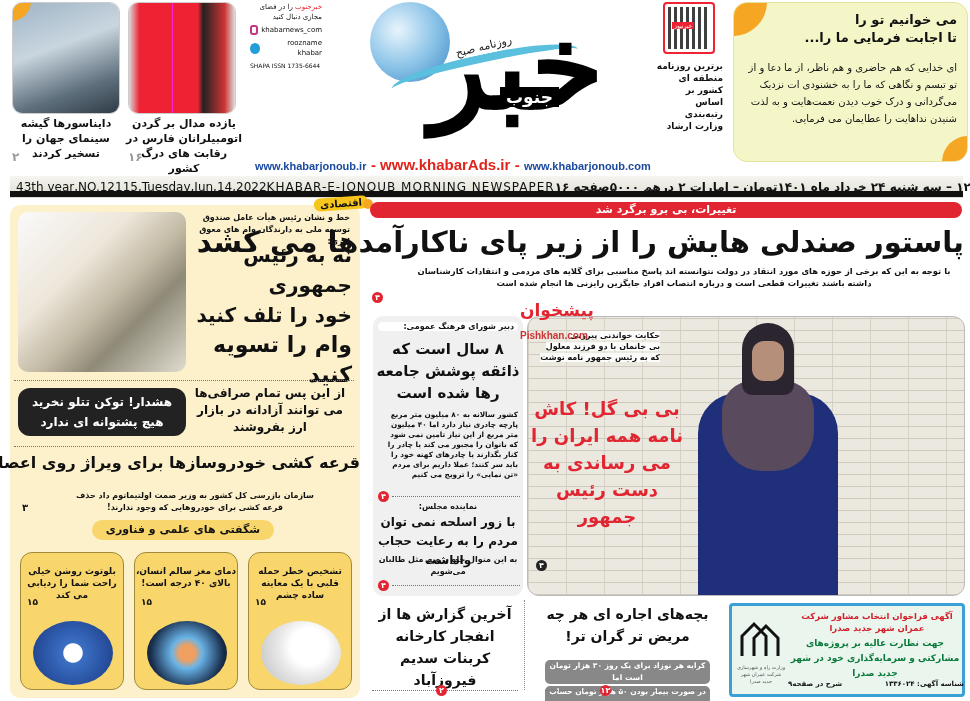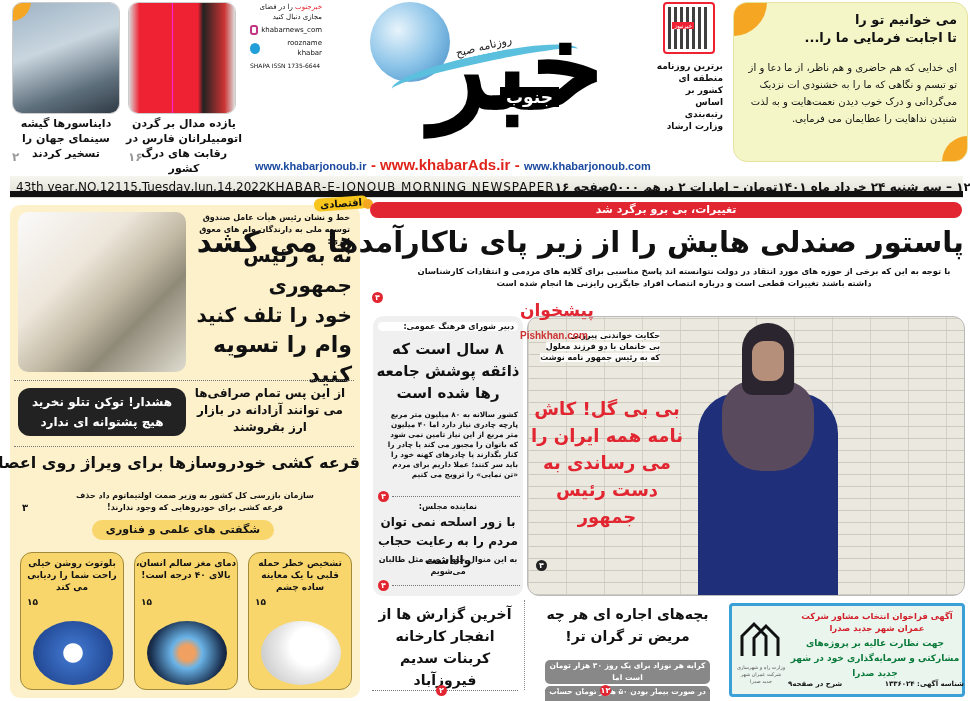--- a/index.html
+++ b/index.html
@@ -43,21 +43,21 @@
 .econ-kicker{position:absolute;left:190px;top:212px;width:160px;font-size:8px;font-weight:bold;line-height:12px;direction:rtl;text-align:right}
 .econ-h{position:absolute;left:186px;top:240px;width:166px;font-size:20px;font-weight:bold;line-height:30px;direction:rtl;text-align:right}
 .dots{position:absolute;height:0;border-top:1px dotted #777}
 .warn{position:absolute;left:18px;top:388px;width:168px;height:48px;background:#222;color:#fff;border-radius:12px;font-size:12px;font-weight:bold;line-height:20px;text-align:center;direction:rtl;padding-top:4px}
 .exch{position:absolute;left:190px;top:385px;width:160px;font-size:12px;font-weight:bold;line-height:17px;text-align:center;direction:rtl}
 .lottery{position:absolute;left:12px;top:453px;width:348px;font-size:16px;font-weight:bold;text-align:center;direction:rtl;white-space:nowrap;letter-spacing:-0.5px}
 .lott-sub{position:absolute;left:70px;top:490px;width:250px;font-size:8px;font-weight:bold;line-height:12px;text-align:center;direction:rtl}
 .num{position:absolute;font-size:10px;font-weight:bold}
 .sci{position:absolute;left:92px;top:520px;width:182px;height:20px;background:#f8d66b;border-radius:10px;font-size:11px;font-weight:bold;text-align:center;line-height:20px;direction:rtl}
 .card{position:absolute;top:552px;width:104px;height:138px;background:#f8d66b;border:1px solid #a18a3b;border-radius:12px;overflow:hidden}
-.card .t{font-size:9px;font-weight:bold;line-height:12px;text-align:center;direction:rtl;margin-top:4px}
+.card .t{font-size:9px;font-weight:bold;line-height:12px;text-align:center;direction:rtl;margin-top:12px}
 .card .c{position:absolute;left:12px;top:68px;width:80px;height:64px;border-radius:50%}
 .card .n{position:absolute;left:6px;top:44px;font-size:9px;font-weight:bold}
 
 .kicker{position:absolute;left:370px;top:202px;width:592px;height:16px;background:#e22631;border-radius:8px;color:#fff;font-size:11px;font-weight:bold;text-align:center;line-height:16px;direction:rtl}
 .yellowdot{position:absolute;left:363px;top:199px;width:10px;height:10px;background:#f5a623;border-radius:50%}
 .headline{position:absolute;left:370px;top:222px;width:594px;font-size:29px;font-weight:bold;text-align:center;direction:rtl;white-space:nowrap;letter-spacing:-1.6px;line-height:40px}
 .lead{position:absolute;left:405px;top:265px;width:558px;font-size:8.4px;font-weight:bold;line-height:12px;text-align:center;direction:rtl}
 .reddot{display:inline-block;width:11px;height:11px;background:#e22631;color:#fff;border-radius:50%;font-size:8px;line-height:11px;text-align:center;font-weight:bold}
 .culture{position:absolute;left:373px;top:316px;width:150px;height:280px;background:#f0f0f0;border-radius:10px}
 .cult-k{position:absolute;left:378px;top:322px;width:140px;background:#fff;border-radius:6px;font-size:8px;font-weight:bold;text-align:right;direction:rtl;padding:0 4px}

